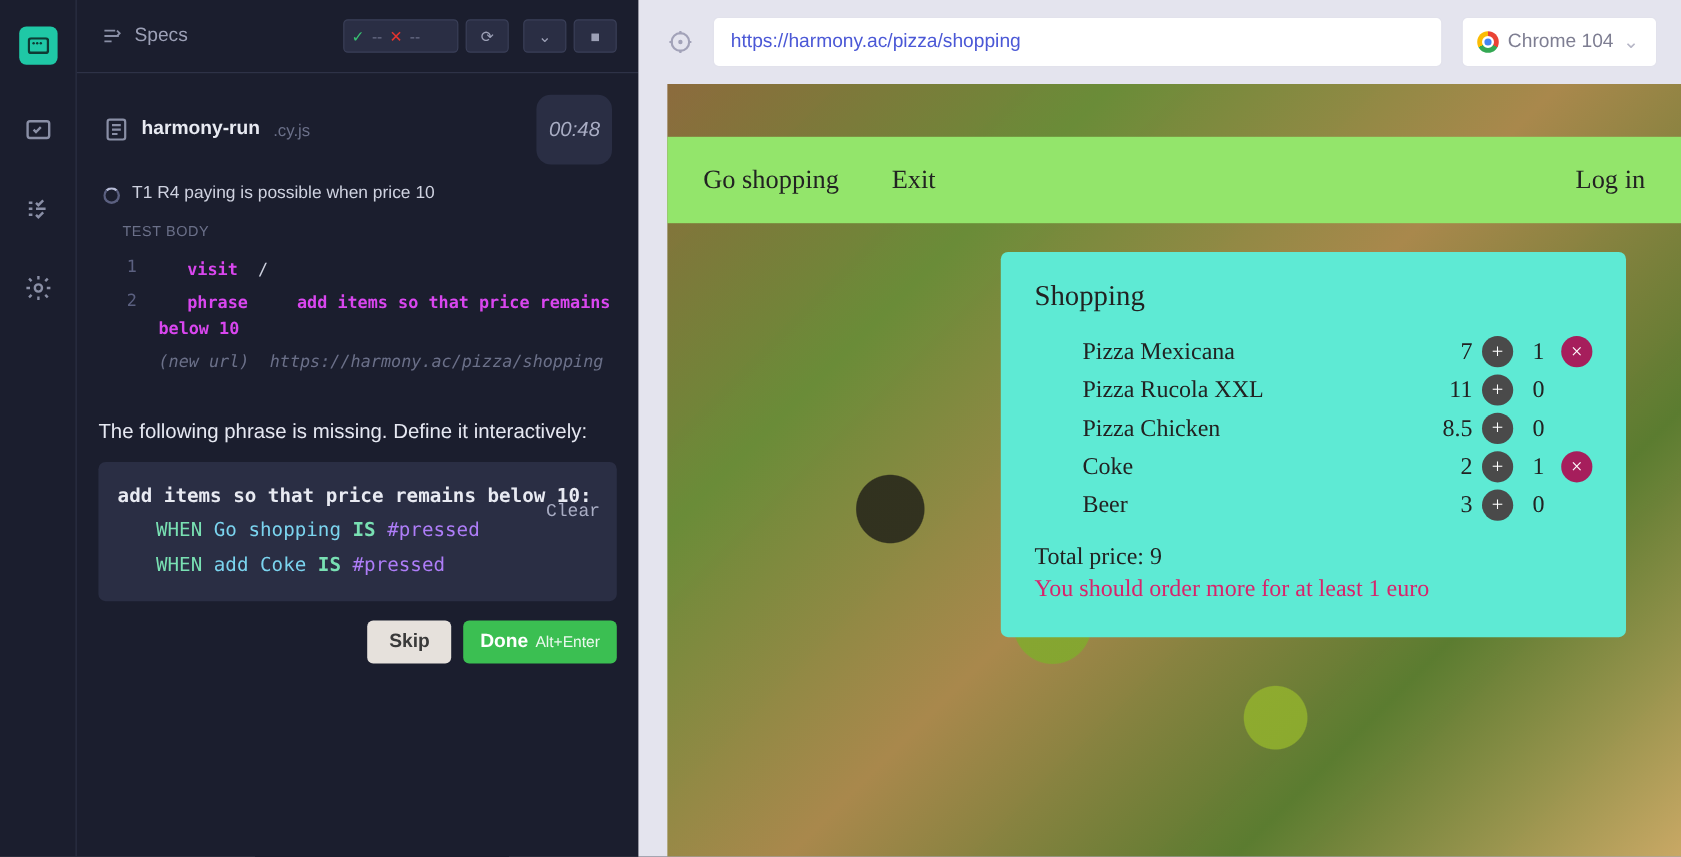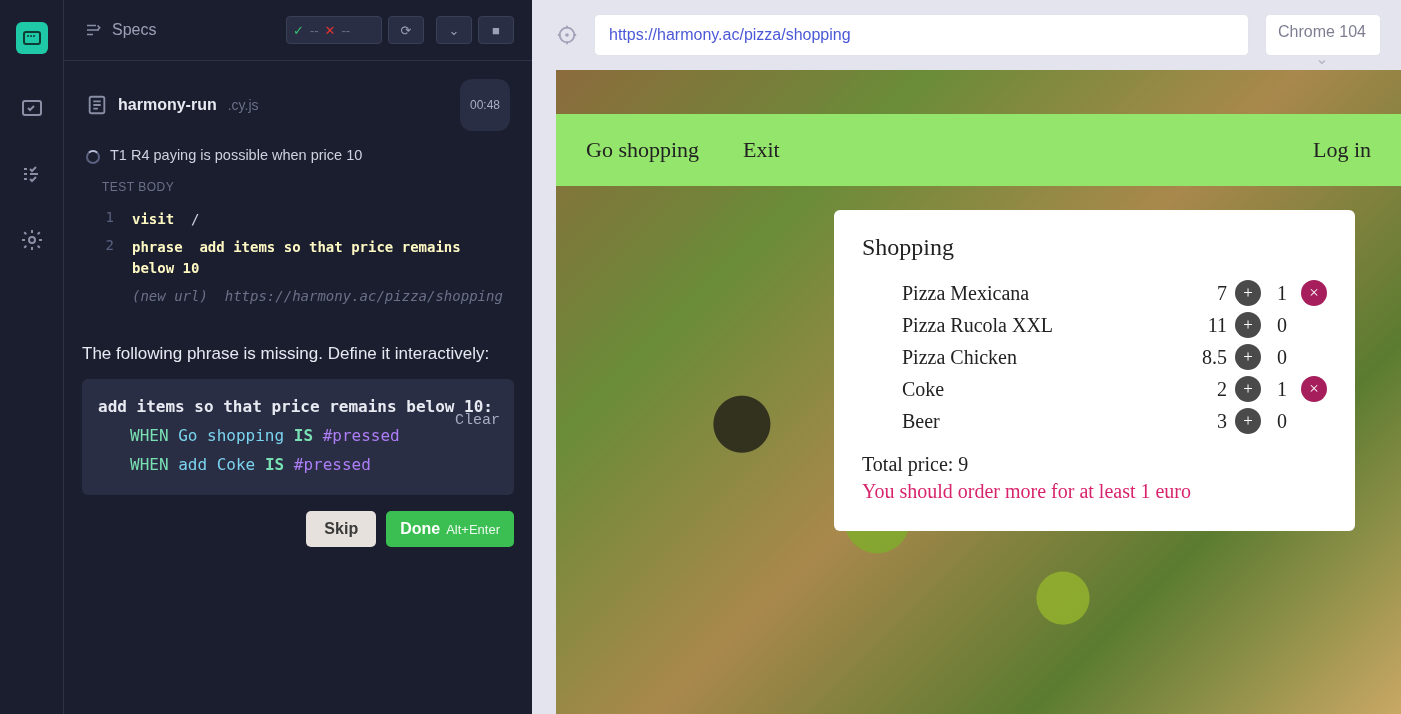--- a/index.html
+++ b/index.html
@@ -14,29 +14,29 @@
 .toolbar-group { display: flex; align-items: center; gap: 6px; }
 .tb-btn { background: #2a2e44; border: 1px solid #3a3f58; border-radius: 4px; width: 36px; height: 28px; display: flex; align-items: center; justify-content: center; color: #9ca0b6; font-size: 13px; cursor: pointer; }
 .tb-btn.wide { width: 96px; gap: 6px; padding: 0 6px; justify-content: flex-start; }
 .tb-check { color: #38c172; }
 .tb-x { color: #e3342f; }
 .tb-dash { color: #6b7089; }
 .spec-hdr { display: flex; align-items: center; padding: 18px 22px 12px 22px; gap: 10px; }
 .file-icon { width: 22px; height: 22px; color: #8a8fa6; }
 .file-name { font-size: 16px; font-weight: 600; color: #e8eaf2; }
 .file-ext { font-size: 14px; color: #6b7089; margin-left: 1px; }
-.timer { margin-left: auto; background: #2a2e44; color: #a9adc4; font-size: 12px; padding: 19px 10px; border-radius: 12px; }
+.timer { margin-left: auto; background: #2a2e44; color: #a9adc4; font-size: 17px; padding: 19px 10px; border-radius: 12px; font-style: italic; }
 .test-line { display: flex; align-items: flex-start; padding: 4px 22px 10px 22px; gap: 10px; font-size: 14.5px; color: #cfd2e0; }
 .spin { width: 14px; height: 14px; border: 2px solid #5b6080; border-top-color: #b8bdd8; border-radius: 50%; margin-top: 3px; }
 .body-label { padding: 6px 22px 8px 38px; color: #6b7089; font-size: 12px; letter-spacing: .5px; }
 .code-block { padding: 4px 22px 14px 22px; font-family: ui-monospace, "SF Mono", Menlo, Consolas, monospace; font-size: 14px; color: #c7cadd; }
 .code-line { display: flex; gap: 18px; padding: 3px 0 3px 14px; }
 .ln { width: 14px; color: #5b6080; text-align: right; }
 .cw { flex: 1; line-height: 1.55; }
-.kw { color: #fef9c3; font-weight: 600; }
+.kw { color: #d946ef; font-weight: 600; margin-left: 24px; }
 .str { color: #cfd2e0; }
 .cmt { color: #6b7089; font-style: italic; }
 .url { color: #6b7089; font-style: italic; }
 .missing-panel { padding: 16px 18px 18px 18px; }
 .missing-text { font-size: 17px; color: #e6e8f2; line-height: 1.55; margin-bottom: 12px; }
 .phrase-box { background: #2a2e44; border-radius: 6px; padding: 14px 16px 16px 16px; position: relative; font-family: ui-monospace, "SF Mono", Menlo, Consolas, monospace; font-size: 16px; line-height: 1.8; }
 .phrase-head { color: #e8eaf2; font-weight: 600; }
 .clear-link { position: absolute; right: 14px; top: 28px; color: #a9adc4; font-size: 15px; font-family: Liberation Mono, monospace; cursor: pointer; }
 .wline { padding-left: 32px; }
 .kw-when { color: #79e0b3; }
@@ -44,37 +44,37 @@
 .tok-obj { color: #7bd4ef; }
 .tok-act { color: #ae7df8; }
 .btn-row { display: flex; gap: 10px; justify-content: flex-end; margin-top: 16px; }
 .btn-skip { background: #e6e1dc; color: #3a3a3a; border: none; border-radius: 5px; padding: 9px 18px; font-size: 16px; font-weight: 600; cursor: pointer; }
 .btn-done { background: #3bbf52; color: #fff; border: none; border-radius: 5px; padding: 9px 14px; font-size: 16px; font-weight: 600; cursor: pointer; display: flex; align-items: baseline; gap: 6px; }
 .btn-done .hint { font-size: 13px; font-weight: 500; opacity: .9; }
 .right { flex: 1; background: #e4e4ee; display: flex; flex-direction: column; }
 .browser-bar { display: flex; align-items: center; gap: 16px; padding: 14px 20px 14px 24px; }
 .target-icon { width: 22px; height: 22px; color: #a2a2b8; }
 .url-box { flex: 1; background: #fff; border: 1px solid #e2e2ec; border-radius: 5px; height: 42px; display: flex; align-items: center; padding: 0 14px; color: #4b58d6; font-size: 16px; }
-.browser-badge { background: #fff; border: 1px solid #e2e2ec; border-radius: 5px; height: 42px; display: flex; align-items: center; padding: 0 14px 0 12px; color: #7e7e92; font-size: 16px; gap: 8px; flex-direction: column; }
+.browser-badge { background: #fff; border: 1px solid #e2e2ec; border-radius: 5px; height: 42px; display: flex; align-items: center; padding: 0 14px 0 12px; color: #7e7e92; font-size: 16px; gap: 8px; }
 .chrome-dot { width: 18px; height: 18px; border-radius: 50%; background: conic-gradient(#ea4335 0 120deg,#34a853 120deg 240deg,#fbbc05 240deg 360deg); position: relative; }
 .chrome-dot::after { content:""; position:absolute; inset:4px; border-radius:50%; background:#4285f4; border:2px solid #fff; }
 .chev { color:#b6b6c6; }
 .viewport { flex: 1; margin: 0 0 0 24px; position: relative; overflow: hidden; }
 .pizza-bg { position: absolute; inset: 0; background:
   radial-gradient(circle at 22% 55%, rgba(45,45,30,.95) 0 28px, transparent 29px),
   radial-gradient(circle at 45% 35%, rgba(220,80,60,.9) 0 55px, transparent 56px),
   radial-gradient(circle at 38% 70%, rgba(130,170,50,.85) 0 32px, transparent 33px),
   radial-gradient(circle at 60% 82%, rgba(150,180,50,.8) 0 26px, transparent 27px),
   linear-gradient(135deg, #8b6b3f 0%, #6b8b3b 25%, #a8884f 50%, #5c7b33 75%, #c8a868 100%);
   filter: blur(.3px) saturate(1.05);
 }
 .green-nav { position: relative; margin-top: 44px; height: 72px; background: #93e56b; display: flex; align-items: center; padding: 0 30px; font-family: Georgia, "Times New Roman", serif; font-size: 22px; color: #222; }
 .nav-link { margin-right: 44px; cursor: pointer; }
 .nav-login { margin-left: auto; cursor: pointer; }
-.card { position: absolute; top: 140px; left: 278px; width: 521px; background: #ffffff; border-radius: 6px; padding: 24px 28px 28px 28px; font-family: Georgia, "Times New Roman", serif; color: #222; }
+.card { position: absolute; top: 140px; left: 278px; width: 521px; background: #5eead4; border-radius: 6px; padding: 24px 28px 28px 28px; font-family: Georgia, "Times New Roman", serif; color: #222; }
 .card h2 { font-size: 24px; font-weight: 400; margin-bottom: 16px; }
 .row { display: flex; align-items: center; font-size: 20px; padding: 3px 0; }
 .row .name { flex: 1; padding-left: 40px; }
 .row .price { width: 50px; text-align: right; margin-right: 8px; }
 .circ { width: 26px; height: 26px; border-radius: 50%; display: flex; align-items: center; justify-content: center; color: #fff; font-size: 17px; cursor: pointer; }
 .plus { background: #4a4a4a; margin-right: 10px; }
 .rem { background: #a61e5c; }
 .row .qty { width: 22px; text-align: center; margin-right: 8px; }
 .spacer26 { width: 26px; }
 .total { font-size: 20px; margin-top: 16px; }

